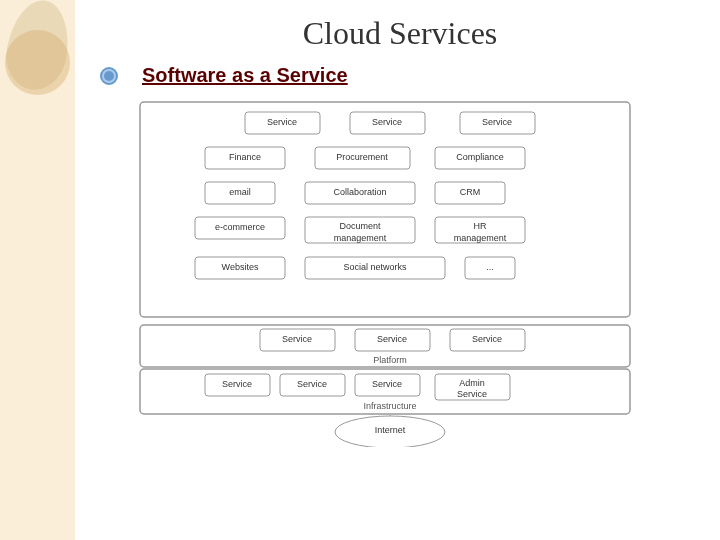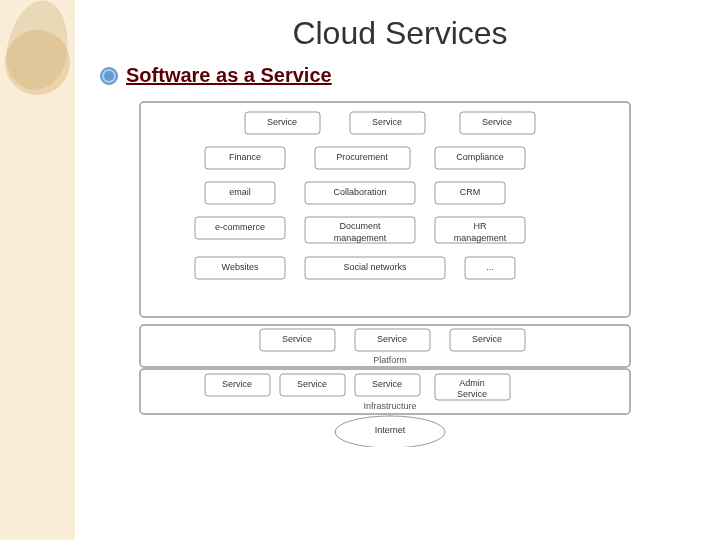--- a/index.html
+++ b/index.html
@@ -51,28 +51,29 @@
       padding: 15px 20px;
     }
 
     
     .page-title {
       text-align: center;
       font-size: 32px;
       font-weight: normal;
       color: #333;
       margin-bottom: 12px;
-      font-family: Liberation Sans, sans-serif;
+      font-family: Liberation Serif, serif;
     }
 
     
     .bullet-item {
       display: flex;
       align-items: center;
       margin-bottom: 10px;
+      gap: 16px;
     }
     .bullet-icon {
       width: 18px;
       height: 18px;
       border-radius: 50%;
       border: 2px solid #6699cc;
       background: #aaccee;
       margin-right: 8px;
       flex-shrink: 0;
       position: relative;

